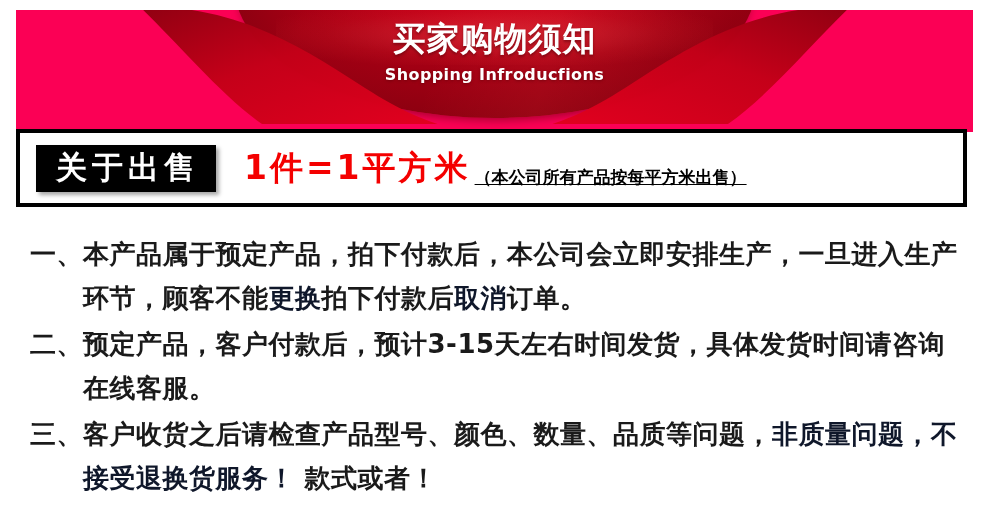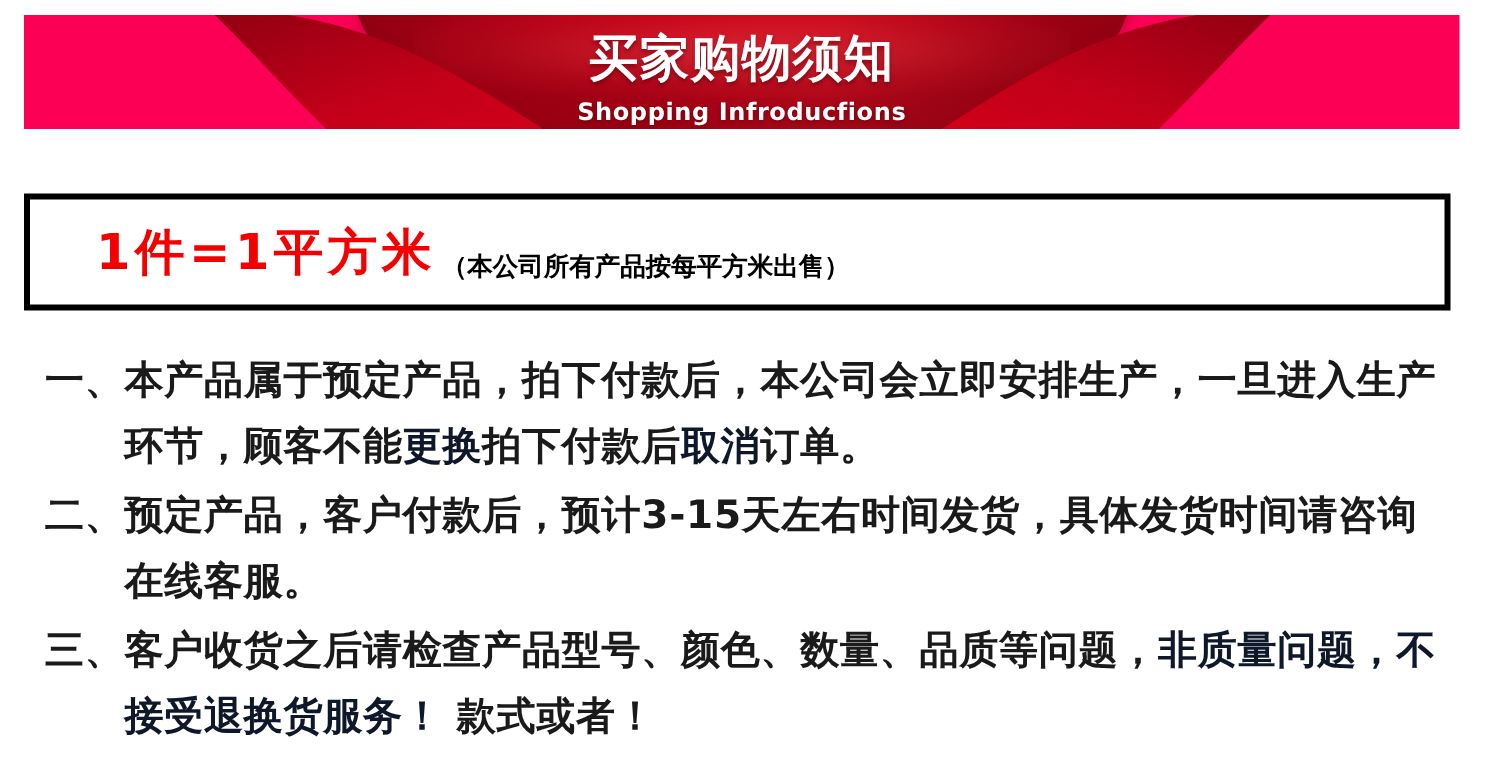--- a/index.html
+++ b/index.html
@@ -14,21 +14,21 @@
     overflow: hidden;
     position: relative;
   }
 
   
   .banner {
     position: absolute;
     left: 16px;
     top: 10px;
     width: 957px;
-    height: 76px;
+    height: 122px;
     background: #fb0055;
     overflow: hidden;
   }
   .banner-ribbon {
     position: absolute;
     left: 50%;
     top: -132px;
     transform: translateX(-50%);
     width: 520px;
     height: 240px;
@@ -138,20 +138,21 @@
   .headline-note {
     color: #000000;
     font-family: "DejaVu Sans", "Liberation Sans", sans-serif;
     font-size: 17px;
     font-weight: bold;
     letter-spacing: 0px;
     margin-left: 4px;
     white-space: nowrap;
     align-self: flex-end;
     padding-bottom: 14px;
+    text-decoration: underline;
   }
 
   
   .body-list {
     position: absolute;
     left: 30px;
     top: 232px;
     width: 940px;
   }
   .para {
@@ -196,20 +197,21 @@
     <path d="M 24,10 C 120,10 180,46 250,92 C 300,124 330,130 330,130 L 150,130 C 110,104 60,44 24,10 Z" fill="url(#wingL)" opacity="0.98"></path>
     <path d="M 736,10 C 640,10 580,46 510,92 C 460,124 430,130 430,130 L 610,130 C 650,104 700,44 736,10 Z" fill="url(#wingR)" opacity="0.98"></path>
   </svg>
   <div class="banner-text">
     <div class="banner-title">买家购物须知</div>
     <div class="banner-sub">Shopping Infroducfions</div>
   </div>
 </div>
 
 <div class="headline-box">
+  <span class="tag-black">关于出售</span>
   <span class="headline-red">1件=1平方米</span>
   <span class="headline-note">（本公司所有产品按每平方米出售）</span>
 </div>
 
 <div class="body-list">
   <div class="para">
     <span class="para-marker">一、</span>
     <span class="para-body"><span class="blk">本产品属于预定产品，拍下付款后，本公司会立即安排生产，一旦进入生产环节，顾客不能</span><span class="rd">更换</span><span class="blk">拍下付款后</span><span class="rd">取消</span><span class="blk">订单。</span></span>
   </div>
   <div class="para">

